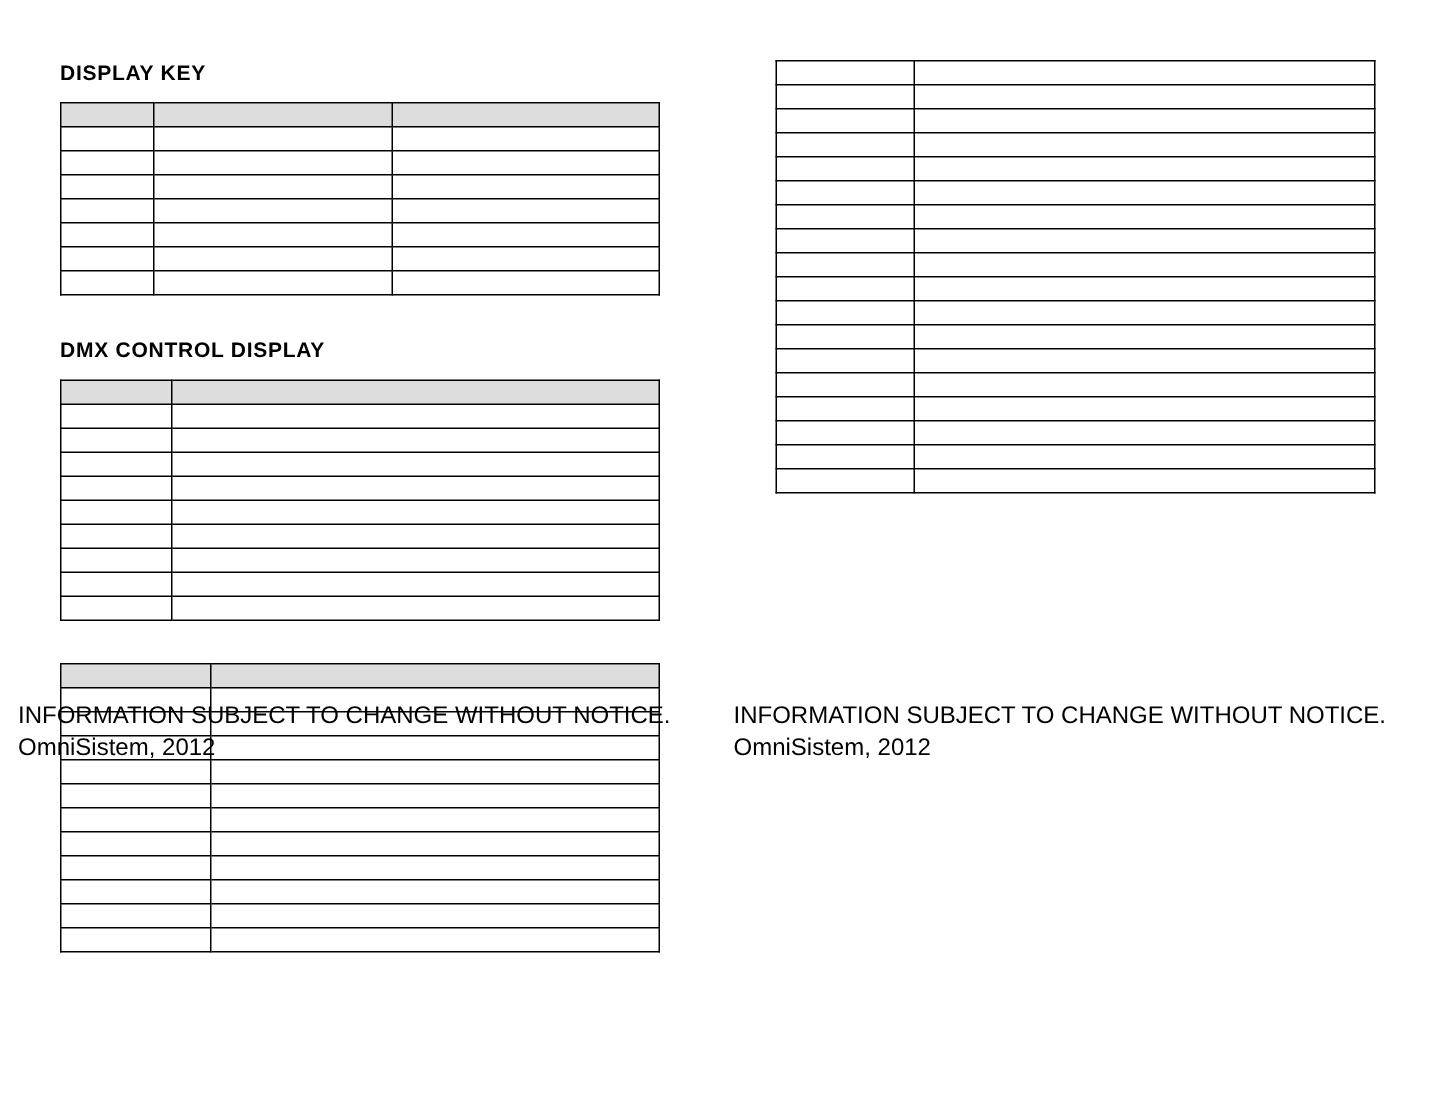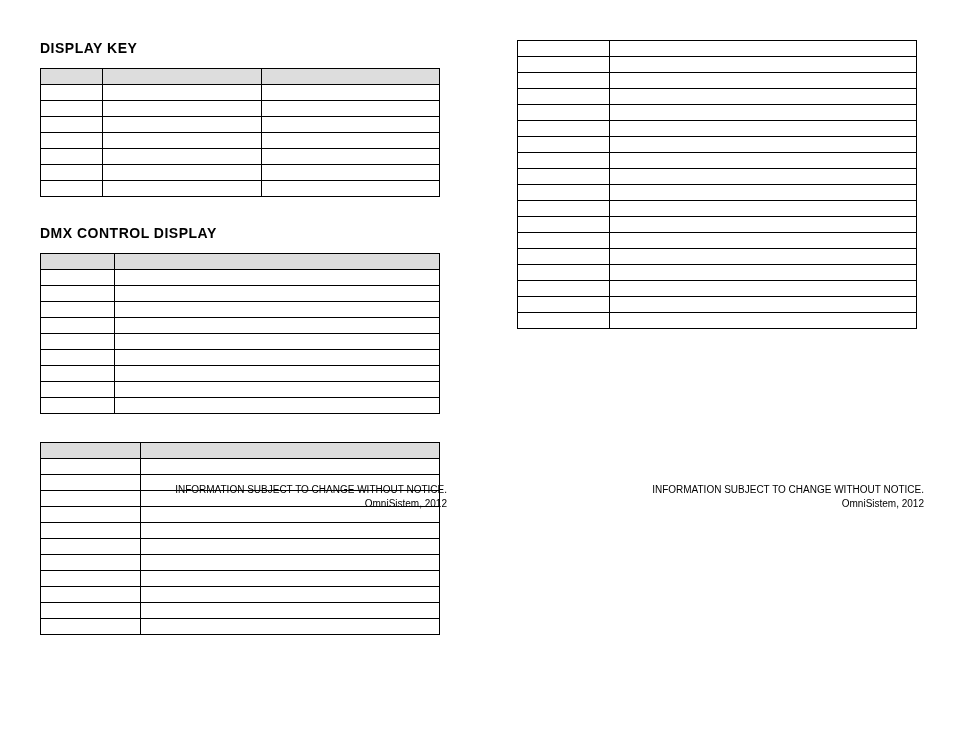--- a/index.html
+++ b/index.html
@@ -44,22 +44,22 @@
   
   .t3 col.c1 { width: 100px; }
   .t3 col.c2 { width: 300px; }
   
   .t4 col.c1 { width: 92px; }
   .t4 col.c2 { width: 308px; }
   .footer {
     position: absolute;
     bottom: 24px;
     right: 30px;
-    text-align: right;
-    font-size: 10px;
+    text-align: left;
+    font-size: 16px;
     line-height: 1.35;
   }
 </style>
 </head>
 <body>
 
 <div class="page">
 
   <div class="col">
     <div class="heading">DISPLAY KEY</div>

